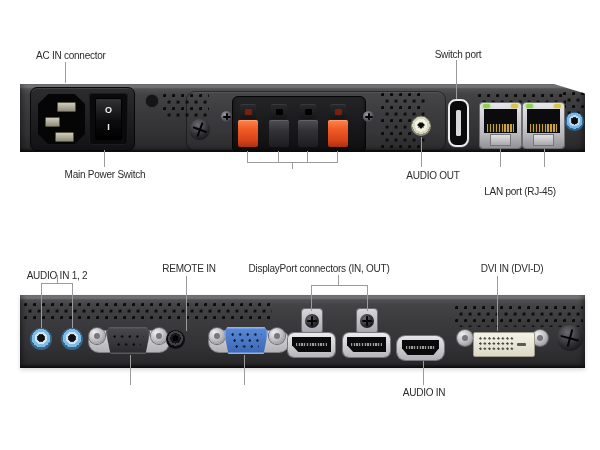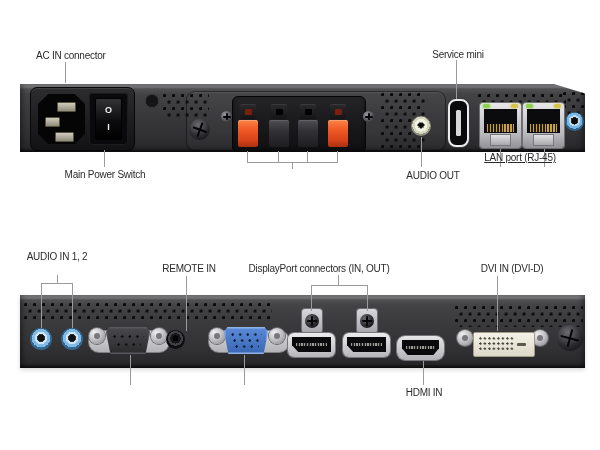--- a/index.html
+++ b/index.html
@@ -218,39 +218,39 @@
         </div>
       <div class="latch"></div>
     </div>
 
     <div class="jack jb small" style="left:545px; top:28px;"></div>
   </div>
 
   <div class="lbl" style="left:36px; top:50px;">AC IN connector</div>
   <div class="ln v" style="left:65px; top:62px; height:21px;"></div>
 
-  <div class="lbl c" style="left:458px; top:49px;">Service mini</div>
+  <div class="lbl c" style="left:458px; top:49px;">Switch port</div>
   <div class="ln v" style="left:456px; top:60px; height:39px;"></div>
 
   <div class="ln v" style="left:104px; top:150px; height:17px;"></div>
   <div class="lbl c" style="left:105px; top:169px;">Main Power Switch</div>
 
   <div class="ln v" style="left:247px; top:151px; height:11px;"></div>
   <div class="ln v" style="left:278px; top:151px; height:11px;"></div>
   <div class="ln v" style="left:307px; top:151px; height:11px;"></div>
   <div class="ln v" style="left:337px; top:151px; height:11px;"></div>
   <div class="ln h" style="left:247px; top:162px; width:91px;"></div>
   <div class="ln v" style="left:292px; top:162px; height:7px;"></div>
 
   <div class="ln v" style="left:421px; top:137px; height:30px;"></div>
   <div class="lbl c" style="left:421px; top:170px;margin-left:12px;">AUDIO OUT</div>
 
   <div class="ln v" style="left:500px; top:149px; height:18px;"></div>
   <div class="ln v" style="left:544px; top:149px; height:18px;"></div>
-  <div class="lbl c" style="left:520px; top:152px;text-decoration:underline;">LAN port (RJ-45)</div>
+  <div class="lbl c" style="left:520px; top:186px;">LAN port (RJ-45)</div>
 
   <div class="panel" id="bottomPanel">
     <div class="vent" style="left:4px; top:8px; width:248px; height:17px;"></div>
     <div class="vent" style="left:435px; top:11px; width:128px; height:21px;"></div>
 
     <div class="jack jb" style="left:10px; top:33px;"></div>
     <div class="jack jb" style="left:41px; top:33px;"></div>
 
     <div class="plate" style="left:68px; top:35px; width:80px; height:21px; border-radius:11px; background:linear-gradient(#dadadc,#b4b4b8); border-color:#7e7e82;"></div>
     <div class="post" style="left:69px; top:33px; width:16px; height:16px;">
@@ -322,21 +322,21 @@
       <div class="grid"></div>
       <div class="blade"></div>
     </div>
 
     <div class="screw" style="left:537px; top:30px; width:26px; height:26px; transform:rotate(15deg);">
         <i></i>
         <b></b>
       </div>
   </div>
 
-  <div class="lbl c" style="left:57px; top:251px;">AUDIO IN 1, 2</div>
+  <div class="lbl c" style="left:57px; top:270px;">AUDIO IN 1, 2</div>
   <div class="ln v" style="left:57px; top:275px; height:8px;"></div>
   <div class="ln h" style="left:41px; top:283px; width:32px;"></div>
   <div class="ln v" style="left:41px; top:283px; height:45px;"></div>
   <div class="ln v" style="left:72px; top:283px; height:45px;"></div>
 
   <div class="lbl c" style="left:189px; top:263px;">REMOTE IN</div>
   <div class="ln v" style="left:186px; top:276px; height:55px;"></div>
 
   <div class="lbl c" style="left:319px; top:263px;">DisplayPort connectors (IN, OUT)</div>
   <div class="ln v" style="left:338px; top:275px; height:10px;"></div>
@@ -345,15 +345,15 @@
   <div class="ln v" style="left:367px; top:285px; height:26px;"></div>
 
   <div class="lbl c" style="left:512px; top:263px;">DVI IN (DVI-D)</div>
   <div class="ln v" style="left:497px; top:276px; height:55px;"></div>
 
   <div class="ln v" style="left:130px; top:355px; height:30px;"></div>
 
   <div class="ln v" style="left:244px; top:355px; height:30px;"></div>
 
   <div class="ln v" style="left:423px; top:361px; height:24px;"></div>
-  <div class="lbl c" style="left:424px; top:387px;">HDMI IN</div>
+  <div class="lbl c" style="left:424px; top:387px;">AUDIO IN</div>
 
 </div>
 
 </body></html>

